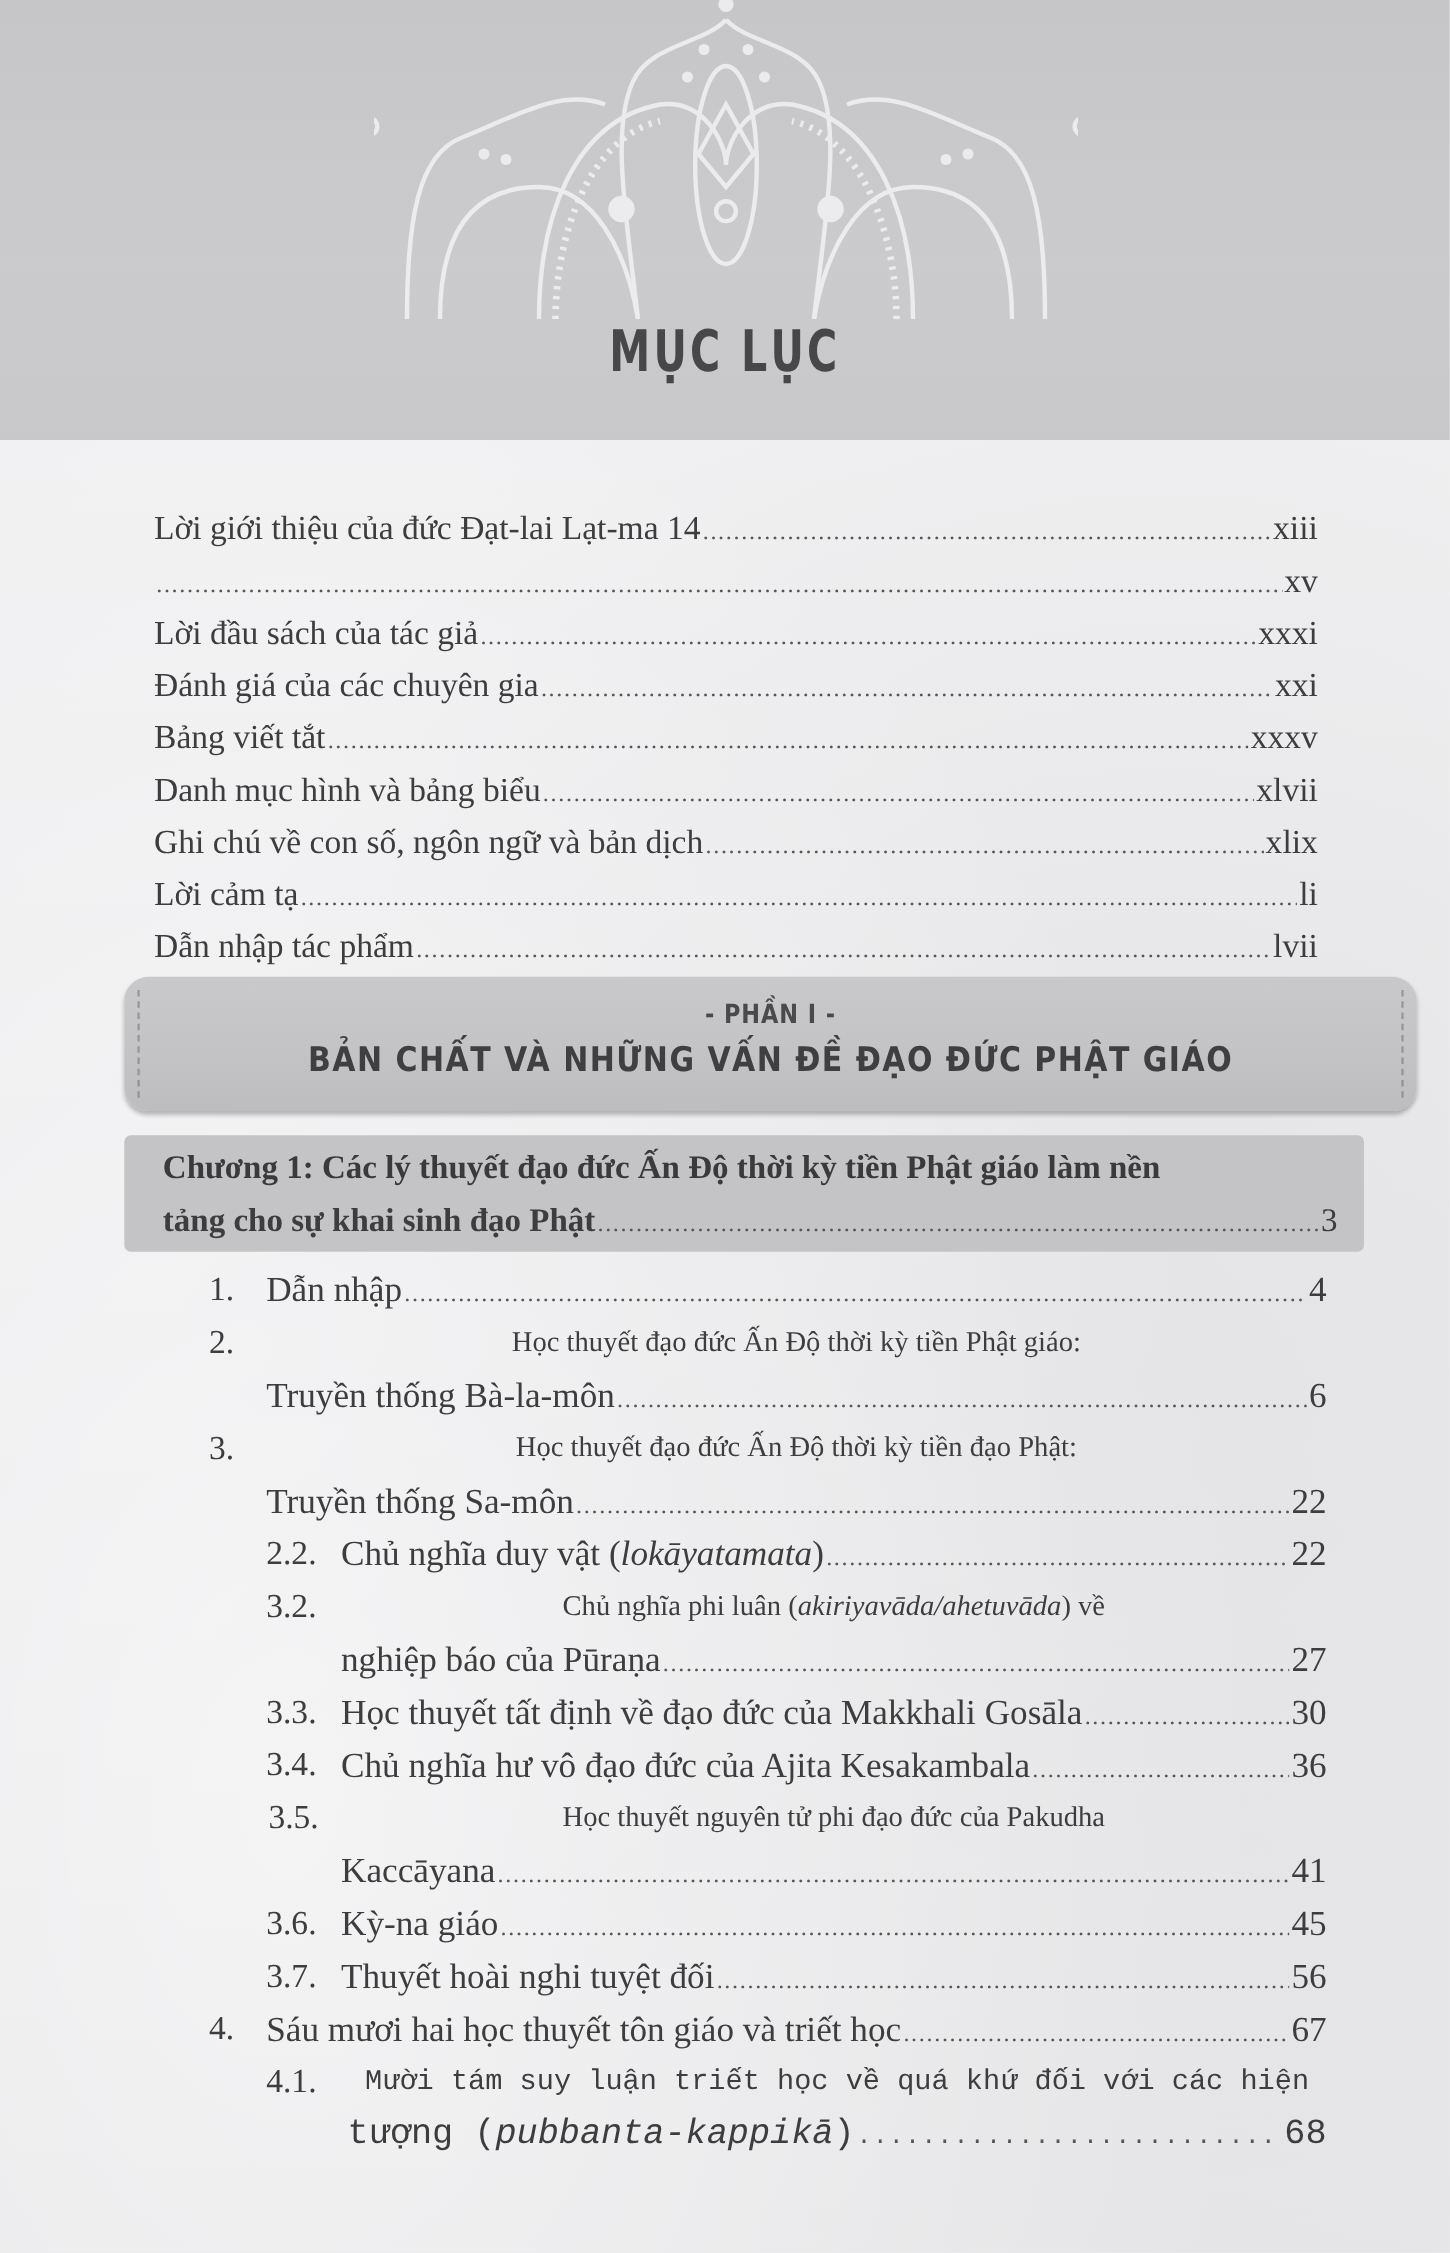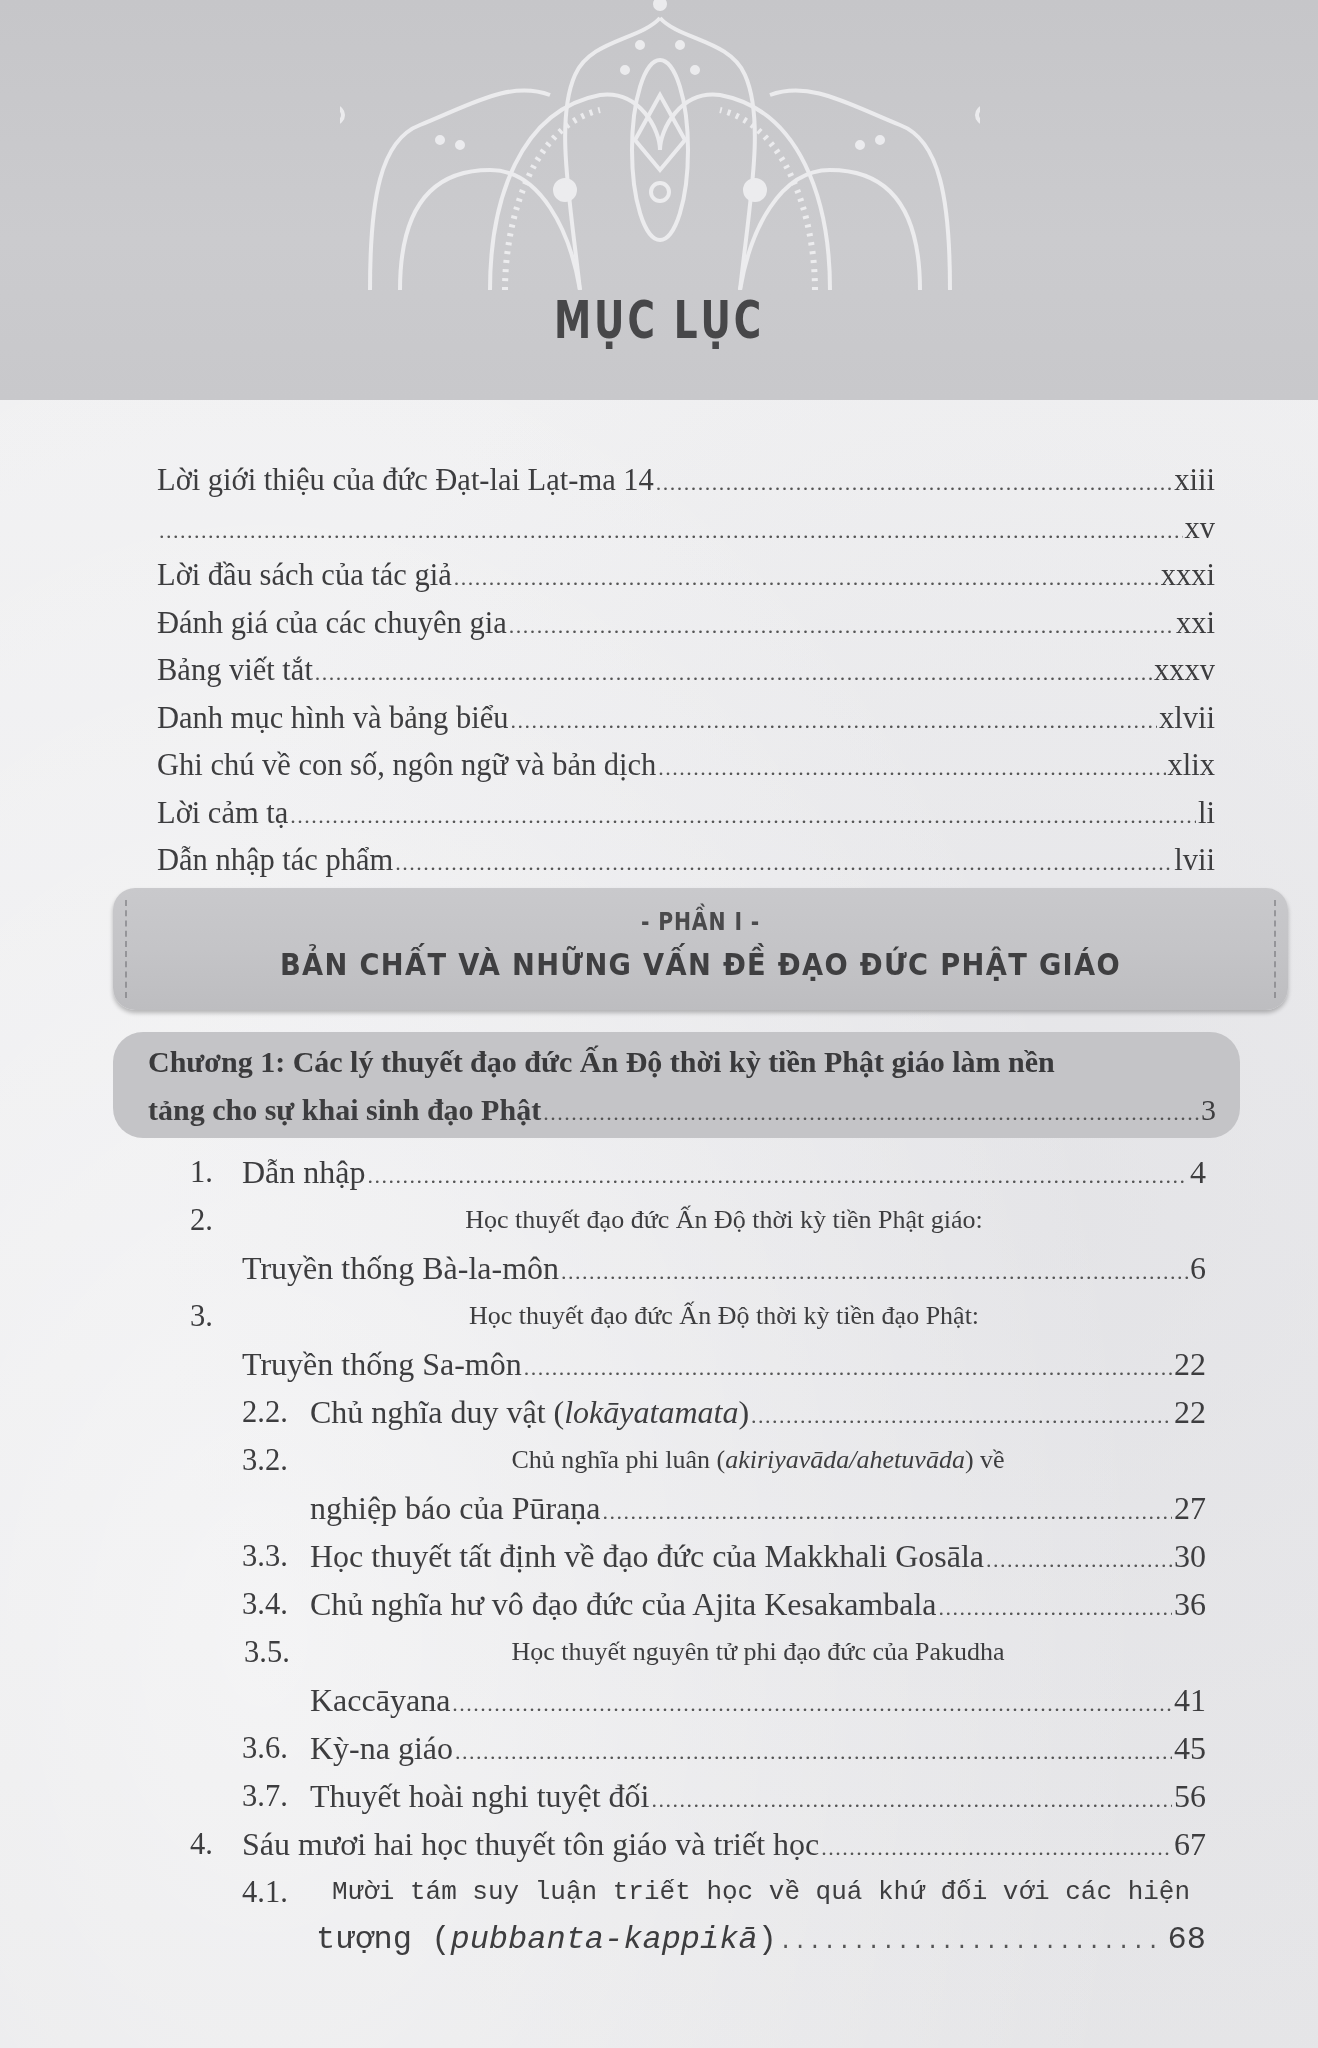--- a/index.html
+++ b/index.html
@@ -23,21 +23,21 @@
     overflow: hidden;
   }
   .mandala { position: absolute; left: 340px; top: 0; width: 640px; height: 290px; opacity: 0.85; }
   .toc-title {
     position: absolute; left: 0; top: 290px; width: 1318px; text-align: center;
     font-family: "DejaVu Sans", sans-serif; font-weight: bold;
     font-size: 52px; letter-spacing: 4px; color: #474749;
     transform: scaleX(0.72);
   }
 
-  .fm-list { position: absolute; left: 157px; top: 458px; width: 1058px; }
+  .fm-list { position: absolute; left: 140px; top: 458px; width: 1058px; }
   .row {
     display: flex; align-items: baseline; font-size: 30.5px; line-height: 44.5px;
     white-space: nowrap; color: #3d3d3f;
   }
   .row .label { flex: 0 0 auto; }
   .row .leader {
     flex: 1 1 auto; overflow: hidden; margin: 0 2px; color: #555;
     font-size: 22px; letter-spacing: 1.5px;
   }
   .row .leader::before { content: "........................................................................................................................................................................................................................................................"; }
@@ -62,21 +62,21 @@
     color: #4a4a4c; letter-spacing: 1px; transform: scaleX(0.85);
   }
   .part-title {
     position: absolute; left: 0; right: 0; top: 58px; text-align: center;
     font-family: "DejaVu Sans", sans-serif; font-weight: bold; font-size: 31px;
     color: #3f3f41; letter-spacing: 1.5px; transform: scaleX(0.88);
   }
 
   .chapter-box {
     position: absolute; left: 113px; top: 1032px; width: 1127px; height: 106px;
-    border-radius: 30px; background: #c4c4c7;
+    border-radius: 6px; background: #c4c4c7;
   }
   .chapter-text {
     position: absolute; left: 35px; right: 24px; top: 6px;
     font-weight: bold; font-size: 30px; line-height: 48px; color: #3a3a3c;
   }
   .chapter-text .row { font-size: 30px; line-height: 48px; font-weight: bold; }
   .chapter-text .row .leader { font-weight: normal; }
 
   .entries { position: absolute; left: 0; top: 1148px; width: 1318px; }
   .entry { position: absolute; left: 0; width: 1318px; }

